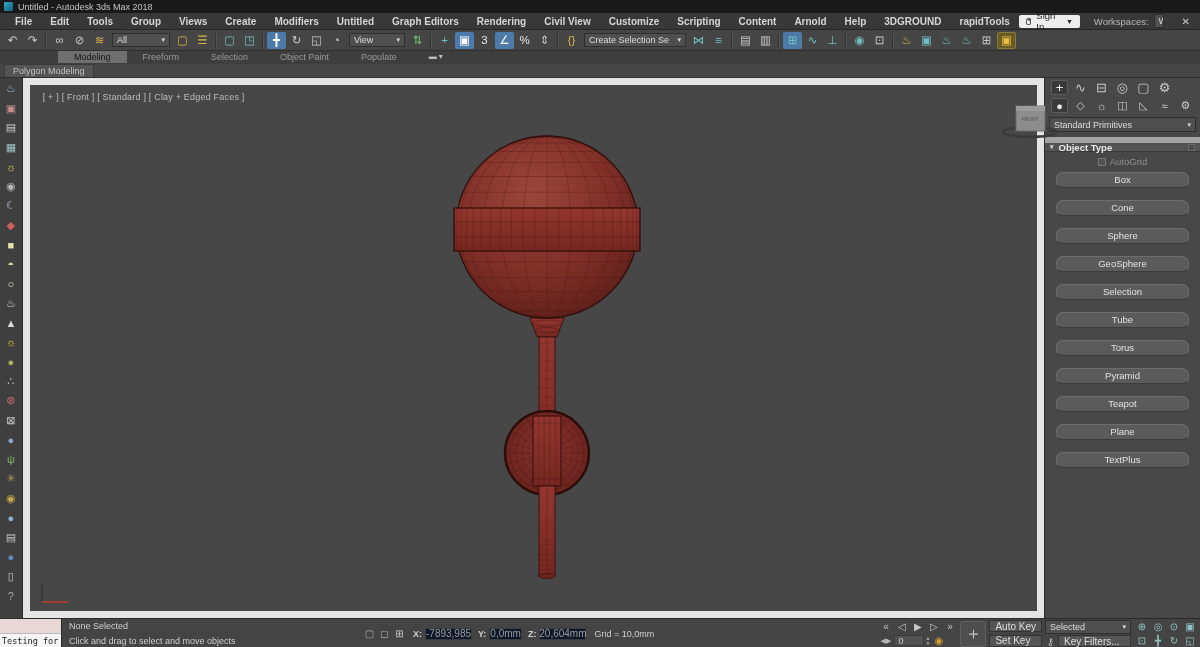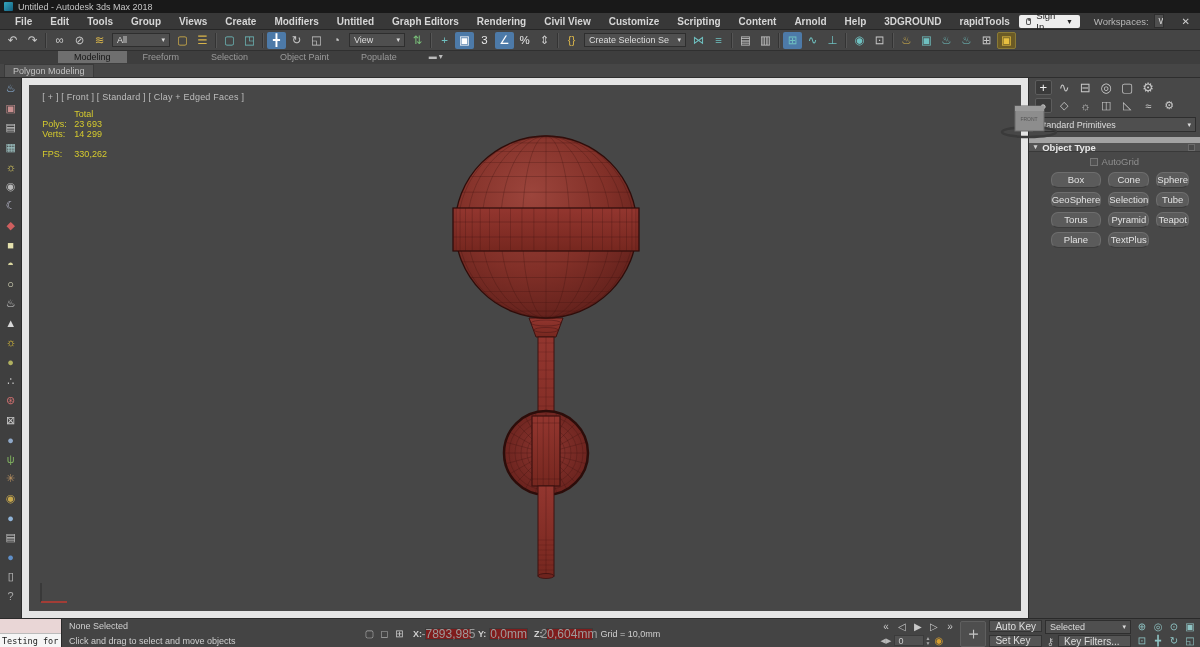--- a/index.html
+++ b/index.html
@@ -55,37 +55,37 @@
   .cp-tabs .tb-icon { width:17px; height:15px; font-size:11px; }
   .cp-tabs.row1 .tb-icon { font-size:13px; }
   .cp-tabs .tb-icon.active { background:#3a3a3a; border:1px solid #5d5d5d; color:#f0f0f0; }
   .cp-dd { margin:3px 4px 2px; height:15px; }
   .rollout { margin-top:5px; }
   .roll-head { background:#535353; border-top:6px solid #a3a3a3; border-bottom:1px solid #393939; height:15px; display:flex; align-items:center; padding:0 5px; font-weight:bold; color:#e8e8e8; font-size:9.5px; }
   .roll-mark { font-size:7px; margin-right:5px; color:#cfcfcf; }
   .roll-box { margin-left:auto; width:7px; height:7px; border:1px solid #6a6a6a; background:#4a4a4a; }
   .autogrid { display:flex; align-items:center; justify-content:center; gap:4px; color:#8f8f8f; padding:4px 0 2px; font-size:9.5px; }
   .cbx { width:8px; height:8px; border:1px solid #777; background:#515151; }
-  .cp-grid { display:grid; grid-template-columns:1fr 1fr 1fr; gap:4px 7px; padding:3px 11px 5px;margin-left:11px; }
+  .cp-grid { display:grid; grid-template-columns:1fr; gap:12px 7px; padding:3px 11px 5px; }
   .cp-btn { background:#5b5b5b; border:1px solid #6d6d6d; border-bottom-color:#3c3c3c; border-radius:7px; text-align:center; padding:1px 0 2px; font-size:9.5px; color:#e2e2e2; cursor:default; }
   .nc-row { display:flex; gap:5px; padding:6px 8px; align-items:center; }
   .nc-input { flex:1; height:15px; background:#5e5e5e; border:1px solid #3a3a3a; }
   .nc-swatch { width:15px; height:15px; background:#b0b0b0; border:1px solid #2e2e2e; }
 
   .statusbar { height:30px; background:#444; border-top:1px solid #2a2a2a; display:flex; font-size:9px; align-items:stretch; }
   .listener { width:62px; display:flex; flex-direction:column; border-right:1px solid #2a2a2a; }
   .listener .pink { flex:1; background:#e9d6d6; border-bottom:1px solid #bbb; }
   .listener .white { flex:1; background:#f5f5f5; color:#1a1a1a; font-family:"DejaVu Sans Mono", monospace; font-size:8.5px; display:flex; align-items:center; padding-left:2px; white-space:nowrap; overflow:hidden; }
   .status-texts { width:300px; display:flex; flex-direction:column; justify-content:space-around; padding-left:7px; color:#cfcfcf; }
   .center-cluster { display:flex; flex-direction:column; justify-content:space-around; width:285px; }
   .ccl-row { display:flex; align-items:center; gap:3px; }
   .ccl-row.second { justify-content:flex-end; gap:4px; padding-right:4px; }
   .sb-icon { width:15px; height:13px; display:flex; align-items:center; justify-content:center; font-size:10px; color:#b8b8b8; }
   .coord-label { color:#d0d0d0; font-weight:bold; margin-left:3px; }
-  .coord-field { width:47px; height:12px; background:#7f1d1d; border:1px solid #3b3b3b; color:#9b9b9b; display:flex; align-items:center; justify-content:center; font-size:12px; }
+  .coord-field { width:47px; height:12px; background:#0f172a; border:1px solid #3b3b3b; color:#9b9b9b; display:flex; align-items:center; justify-content:center; font-size:10px; }
   .grid-label { color:#d0d0d0; margin-left:5px; white-space:nowrap; }
   .tag-icon { width:11px; height:11px; border-radius:50%; background:#4a86c8; border:1px solid #2a5a90; display:inline-block; }
   .right-cluster { margin-left:auto; display:flex; align-items:stretch; gap:3px; padding-right:2px; }
   .playcol { display:flex; flex-direction:column; justify-content:space-around; }
   .playrow { display:flex; align-items:center; gap:1px; }
   .frame-field { width:30px; height:11px; background:#515151; border:1px solid #3b3b3b; color:#ccc; display:flex; align-items:center; padding-left:3px; }
   .spin { display:flex; flex-direction:column; font-size:5px; color:#aaa; line-height:5px; }
   .bigplus { width:26px; height:26px; align-self:center; background:#4e4e4e; border:1px solid #5f5f5f; border-radius:2px; display:flex; align-items:center; justify-content:center; font-size:17px; color:#c4c4c4; }
   .keycol { display:flex; flex-direction:column; justify-content:space-around; }
   .sb-btn { background:#555; border:1px solid #333; height:12px; display:flex; align-items:center; padding:0 5px; color:#ddd; white-space:nowrap; font-size:10px; }
@@ -382,39 +382,20 @@
         <rect x="986" y="21" width="29" height="25" fill="#8d8d8d" stroke="#6b6b6b"></rect>
         <rect x="986" y="21" width="29" height="5" fill="#9b9b9b"></rect>
         <text x="1000" y="36" font-size="5" fill="#555" text-anchor="middle">FRONT</text>
       </g>
       <g>
         <line x1="12" y1="498" x2="12" y2="517" stroke="#353535" stroke-width="1.5"></line>
         <line x1="12" y1="517" x2="38" y2="517" stroke="#c03a30" stroke-width="1.5"></line>
       </g>
     </svg>
     <div class="vp-label">[ + ] [ Front ] [ Standard ] [ Clay + Edged Faces ]</div>
-    <div class="vp-stats">
-      <div class="srow">
-          <span class="slab"></span>
-          <span>Total</span>
-        </div>
-      <div class="srow">
-          <span class="slab">Polys:</span>
-          <span>23 693</span>
-        </div>
-      <div class="srow">
-          <span class="slab">Verts:</span>
-          <span>14 299</span>
-        </div>
-      <div class="sgap"></div>
-      <div class="srow">
-          <span class="slab">FPS:</span>
-          <span>330,262</span>
-        </div>
-    </div>
   </div>
 
   <div class="cpanel">
     <div class="cp-tabs row1">
         <span class="tb-icon active" style="color: rgb(240, 240, 240);">+</span>
         <span class="tb-icon" style="color: rgb(200, 200, 200);">∿</span>
         <span class="tb-icon" style="color: rgb(200, 200, 200);">⊟</span>
         <span class="tb-icon" style="color: rgb(200, 200, 200);">◎</span>
         <span class="tb-icon" style="color: rgb(200, 200, 200);">▢</span>
         <span class="tb-icon" style="color: rgb(200, 200, 200);">⚙</span>

